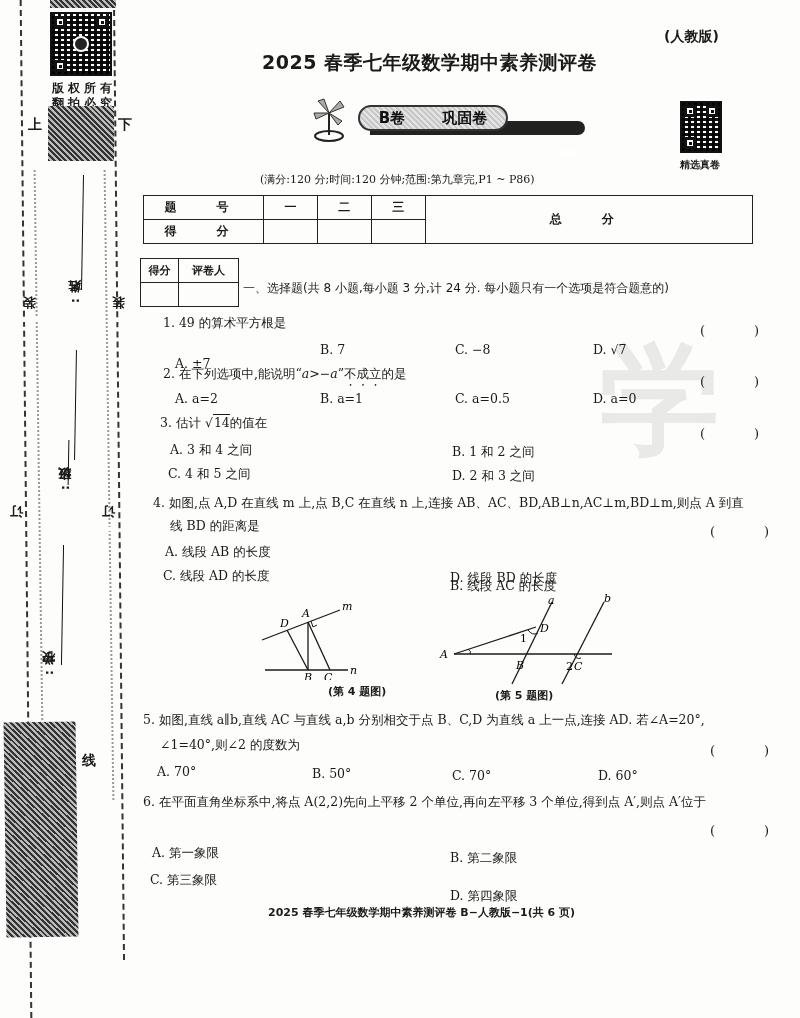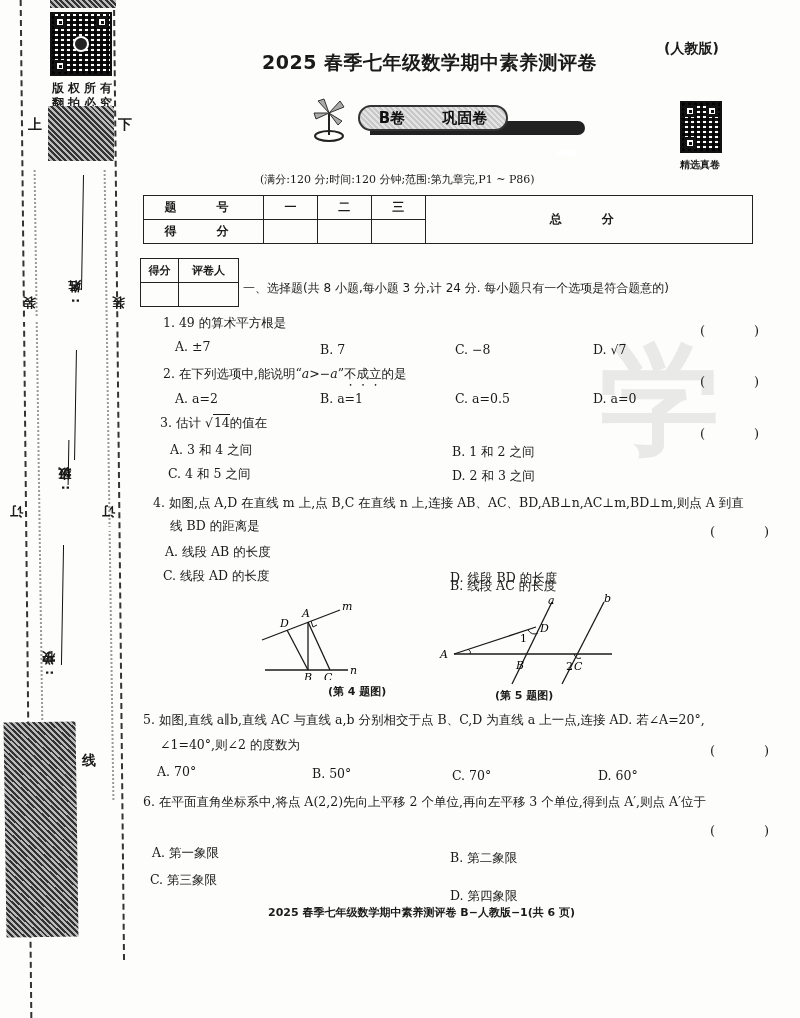--- a/index.html
+++ b/index.html
@@ -17,21 +17,21 @@
   .qr .corner::after { content: ""; position: absolute; left: 2px; top: 2px; width: 3px; height: 3px; background: #111; }
   .qr .logo { position: absolute; left: 50%; top: 50%; width: 16px; height: 16px; margin: -8px 0 0 -8px; border-radius: 50%; background: #222; border: 2px solid #fff; }
   .hatch { position: absolute; background:
       repeating-linear-gradient(45deg, #333 0 2px, #bbb 2px 4px); }
   .strip-text { position: absolute; font-family: "DejaVu Sans", sans-serif; font-size: 12px; font-weight: bold; }
   .vert { writing-mode: vertical-rl; transform: rotate(180deg); font-family: "DejaVu Sans", sans-serif; font-weight: bold; font-size: 13px; position: absolute; }
   .fill-line { position: absolute; width: 0; border-left: 1.5px solid #111; }
   .dotted-edge { position: absolute; width: 0; border-left: 2px dotted #999; }
 
   
-  .edition { position: absolute; left: 664px; top: 40px; font-size: 14px; font-weight: bold; font-family: "DejaVu Sans", sans-serif; }
+  .edition { position: absolute; left: 664px; top: 28px; font-size: 14px; font-weight: bold; font-family: "DejaVu Sans", sans-serif; }
   .title { position: absolute; left: 262px; top: 50px; font-size: 19px; font-weight: bold; font-family: "DejaVu Sans", sans-serif; letter-spacing: 0.5px; }
   .banner { position: absolute; left: 310px; top: 95px; width: 280px; height: 50px; }
   .banner .windmill { position: absolute; left: 0; top: 0; width: 38px; height: 48px; }
   .banner .pill { position: absolute; left: 48px; top: 10px; width: 150px; height: 26px; border-radius: 13px;
       background: repeating-linear-gradient(45deg, #c8c8c8 0 2px, #e4e4e4 2px 4px); border: 2px solid #333;
       font-family: "DejaVu Sans", sans-serif; font-weight: bold; font-size: 15px; display: flex; align-items: center; justify-content: space-around; color: #111; }
   .banner .bar { position: absolute; left: 60px; top: 26px; width: 215px; height: 14px; background: #222; border-radius: 0 8px 8px 0; }
   .banner .arrows { position: absolute; right: 10px; top: 25px; color: #fff; font-size: 11px; font-weight: bold; letter-spacing: -2px; font-family: "DejaVu Sans", sans-serif; }
   .qr-right { position: absolute; left: 680px; top: 101px; width: 42px; height: 52px; }
   .qr-caption { position: absolute; left: 680px; top: 158px; font-size: 10px; font-weight: bold; font-family: "DejaVu Sans", sans-serif; }
@@ -170,21 +170,21 @@
 
 <div class="section-head">一、选择题(共 8 小题,每小题 3 分,计 24 分. 每小题只有一个选项是符合题意的)</div>
 
 <div class="watermark">学</div>
 
 <div class="q" style="left:163px; top:315px;">
   <span>1.</span>
   <span>49 的算术平方根是</span>
 </div>
 <div class="paren" style="left:700px; top:322px;">(　)</div>
-<div class="opt" style="left:175px; top:339px;">A. ±7</div>
+<div class="opt" style="left:175px; top:356px;">A. ±7</div>
 <div class="opt" style="left:320px; top:342px;">B. 7</div>
 <div class="opt" style="left:455px; top:342px;">C. −8</div>
 <div class="opt" style="left:593px; top:342px;">D. √7</div>
 
 <div class="q" style="left:163px; top:366px;">
   <span>2.</span>
   <span>在下列选项中,能说明“</span><i>a&gt;−a</i><span>”</span><span class="em-dot">不成立</span><span>的是</span>
 </div>
 <div class="paren" style="left:700px; top:373px;">(　)</div>
 <div class="opt" style="left:175px; top:391px;">A. a=2</div>

